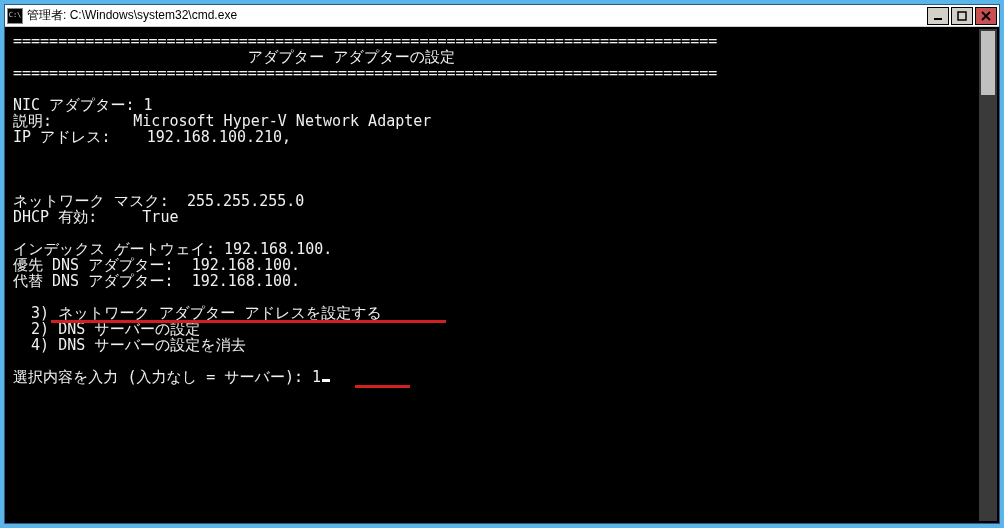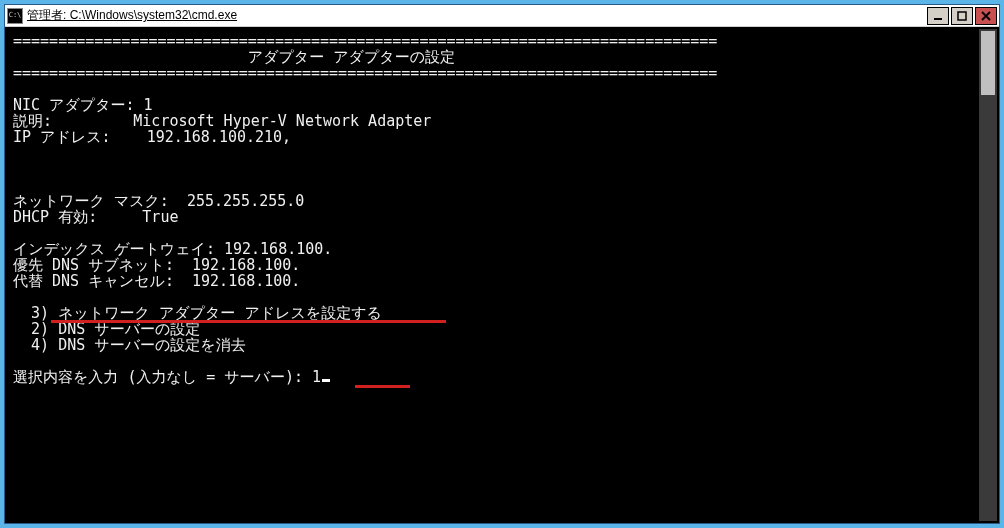--- a/index.html
+++ b/index.html
@@ -40,21 +40,21 @@
     border: 1px solid #888;
     margin-right: 4px;
     display: inline-flex;
     align-items: center;
     justify-content: center;
     color: #ccc;
     font-size: 7px;
     line-height: 1;
     font-family: monospace;
   }
-  .titlebar .title { flex: 1; white-space: nowrap; overflow: hidden; text-decoration: underline; }
+  .titlebar .title { flex: 1; white-space: nowrap; overflow: hidden; }
   .winbtns { display: flex; gap: 2px; }
   .winbtn {
     width: 22px;
     height: 18px;
     border: 1px solid #000;
     background: #d4d0c8;
     display: flex;
     align-items: center;
     justify-content: center;
     font-family: monospace;
@@ -152,22 +152,22 @@
 <span>NIC アダプター:</span> <span>1</span>
 <span>説明:</span>         <span>Microsoft Hyper-V Network Adapter</span>
 <span>IP アドレス:</span>    <span>192.168.100.210,</span>
 
 
 
 <span>ネットワーク マスク:</span>  <span>255.255.255.0</span>
 <span>DHCP 有効:</span>     <span>True</span>
 
 <span>インデックス ゲートウェイ:</span> <span>192.168.100.</span>
-<span>優先 DNS サブネット:</span>  <span>192.168.100.</span>
-<span>代替 DNS キャンセル:</span>  <span>192.168.100.</span>
+<span>優先 DNS アダプター:</span>  <span>192.168.100.</span>
+<span>代替 DNS アダプター:</span>  <span>192.168.100.</span>
 
   <span>3) ネットワーク アダプター アドレスを設定する</span>
   <span>2) DNS サーバーの設定</span>
   <span>4) DNS サーバーの設定を消去</span>
 
 <span>選択内容を入力 (入力なし = サーバー):</span> <span>1</span><span class="cursor"></span></pre>
 
     <div class="underline u1"></div>
     <div class="underline u2"></div>
   </div>

